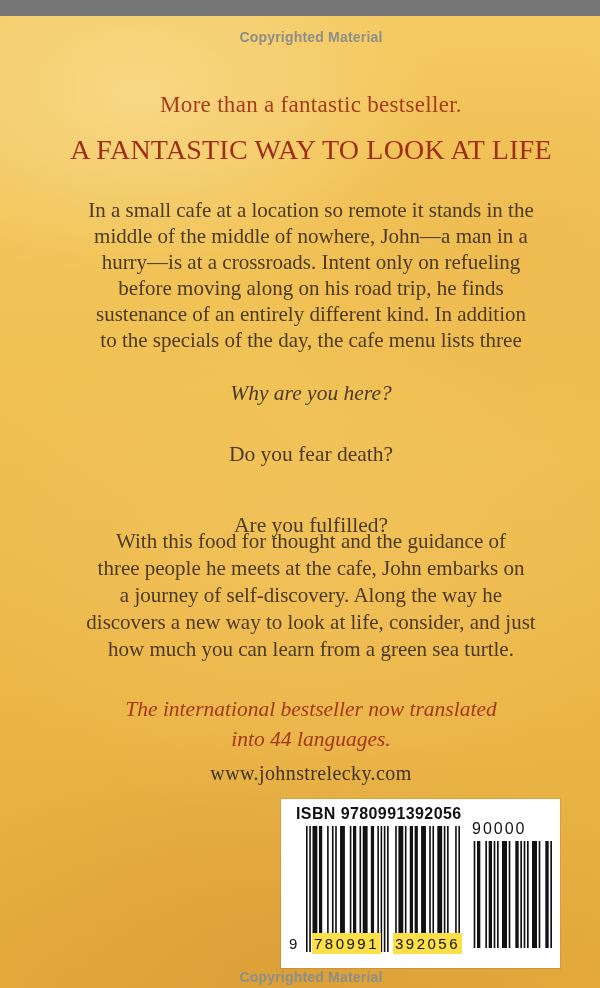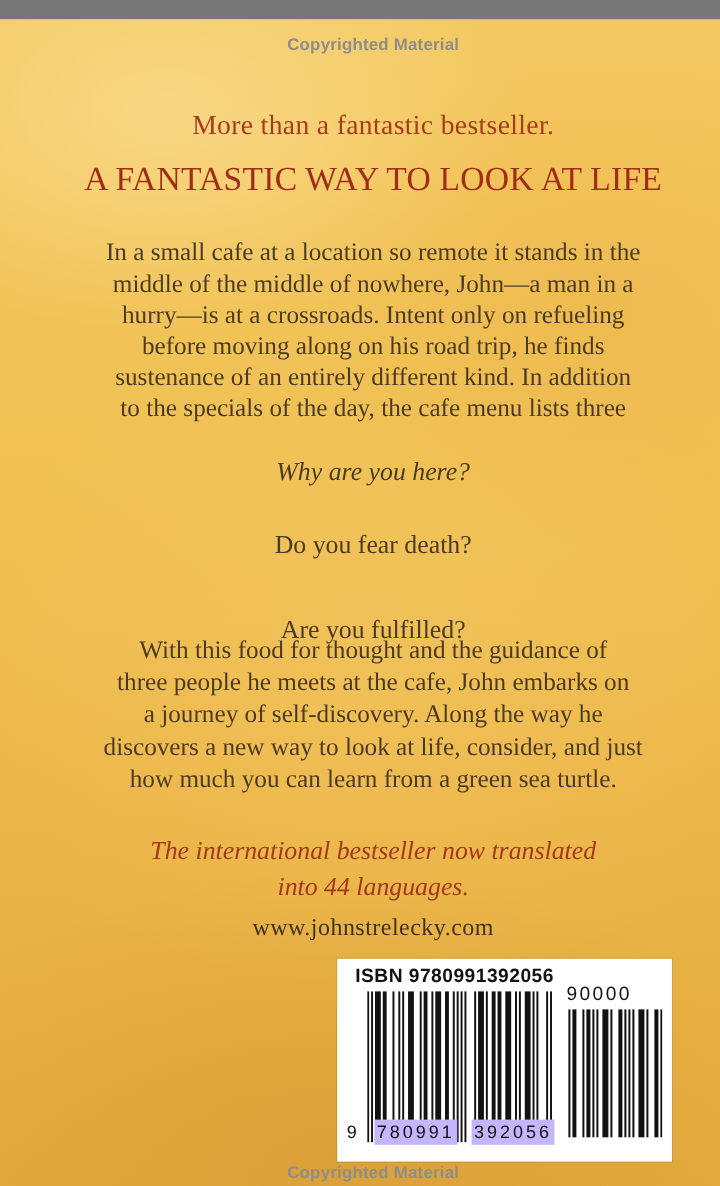--- a/index.html
+++ b/index.html
@@ -42,21 +42,21 @@
   }
   .isbn-label{
     position:absolute;left:15px;top:6px;
     font-family:"Liberation Sans", sans-serif;font-weight:700;
     font-size:16px;color:#121212;letter-spacing:.4px;white-space:nowrap;
   }
   .ean13{position:absolute;left:25px;top:27px;width:154px;height:126px;}
   .bars, .bars svg{width:100%;height:100%;display:block;}
   .bars svg rect{fill:#121212;}
   .digitbox{
-    position:absolute;top:107px;height:21px;background:#c4b5fd;
+    position:absolute;top:107px;height:21px;background:#fde047;
     font-family:"Liberation Sans", sans-serif;font-size:15px;color:#121212;
     letter-spacing:2.5px;text-align:center;line-height:22px;white-space:nowrap;overflow:visible;
   }
   .g1{left:6px;width:69px;}
   .g2{left:87px;width:69px;}
   .lead9{
     position:absolute;left:-17px;top:107px;height:21px;
     font-family:"Liberation Sans", sans-serif;font-size:15px;color:#121212;line-height:22px;
   }
   .ean5{position:absolute;left:191px;top:42px;width:80px;height:107px;}

